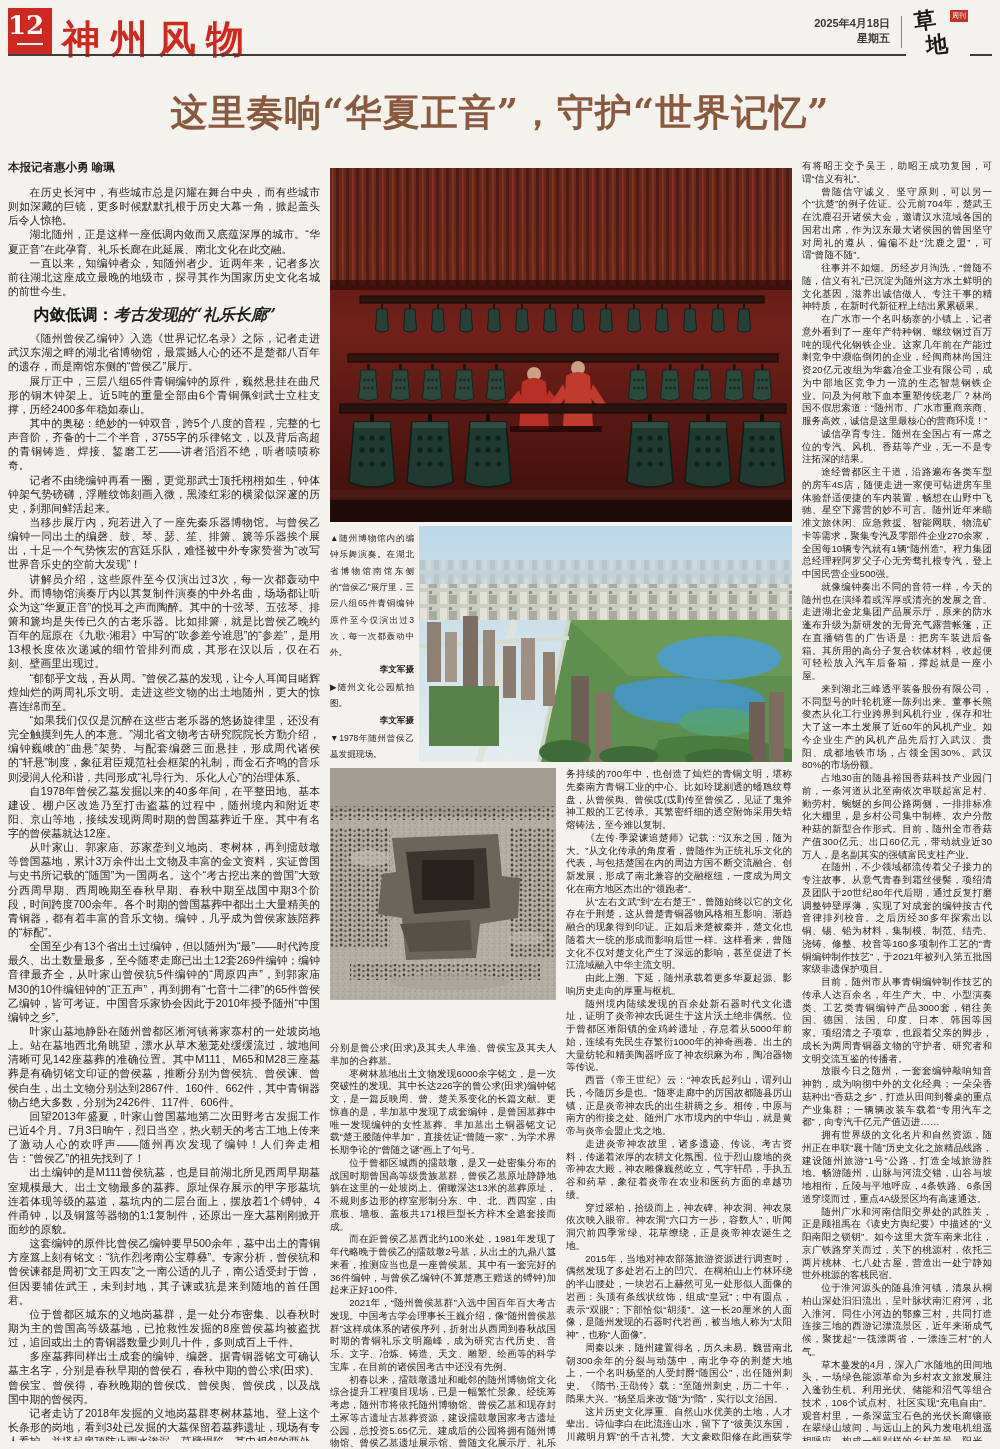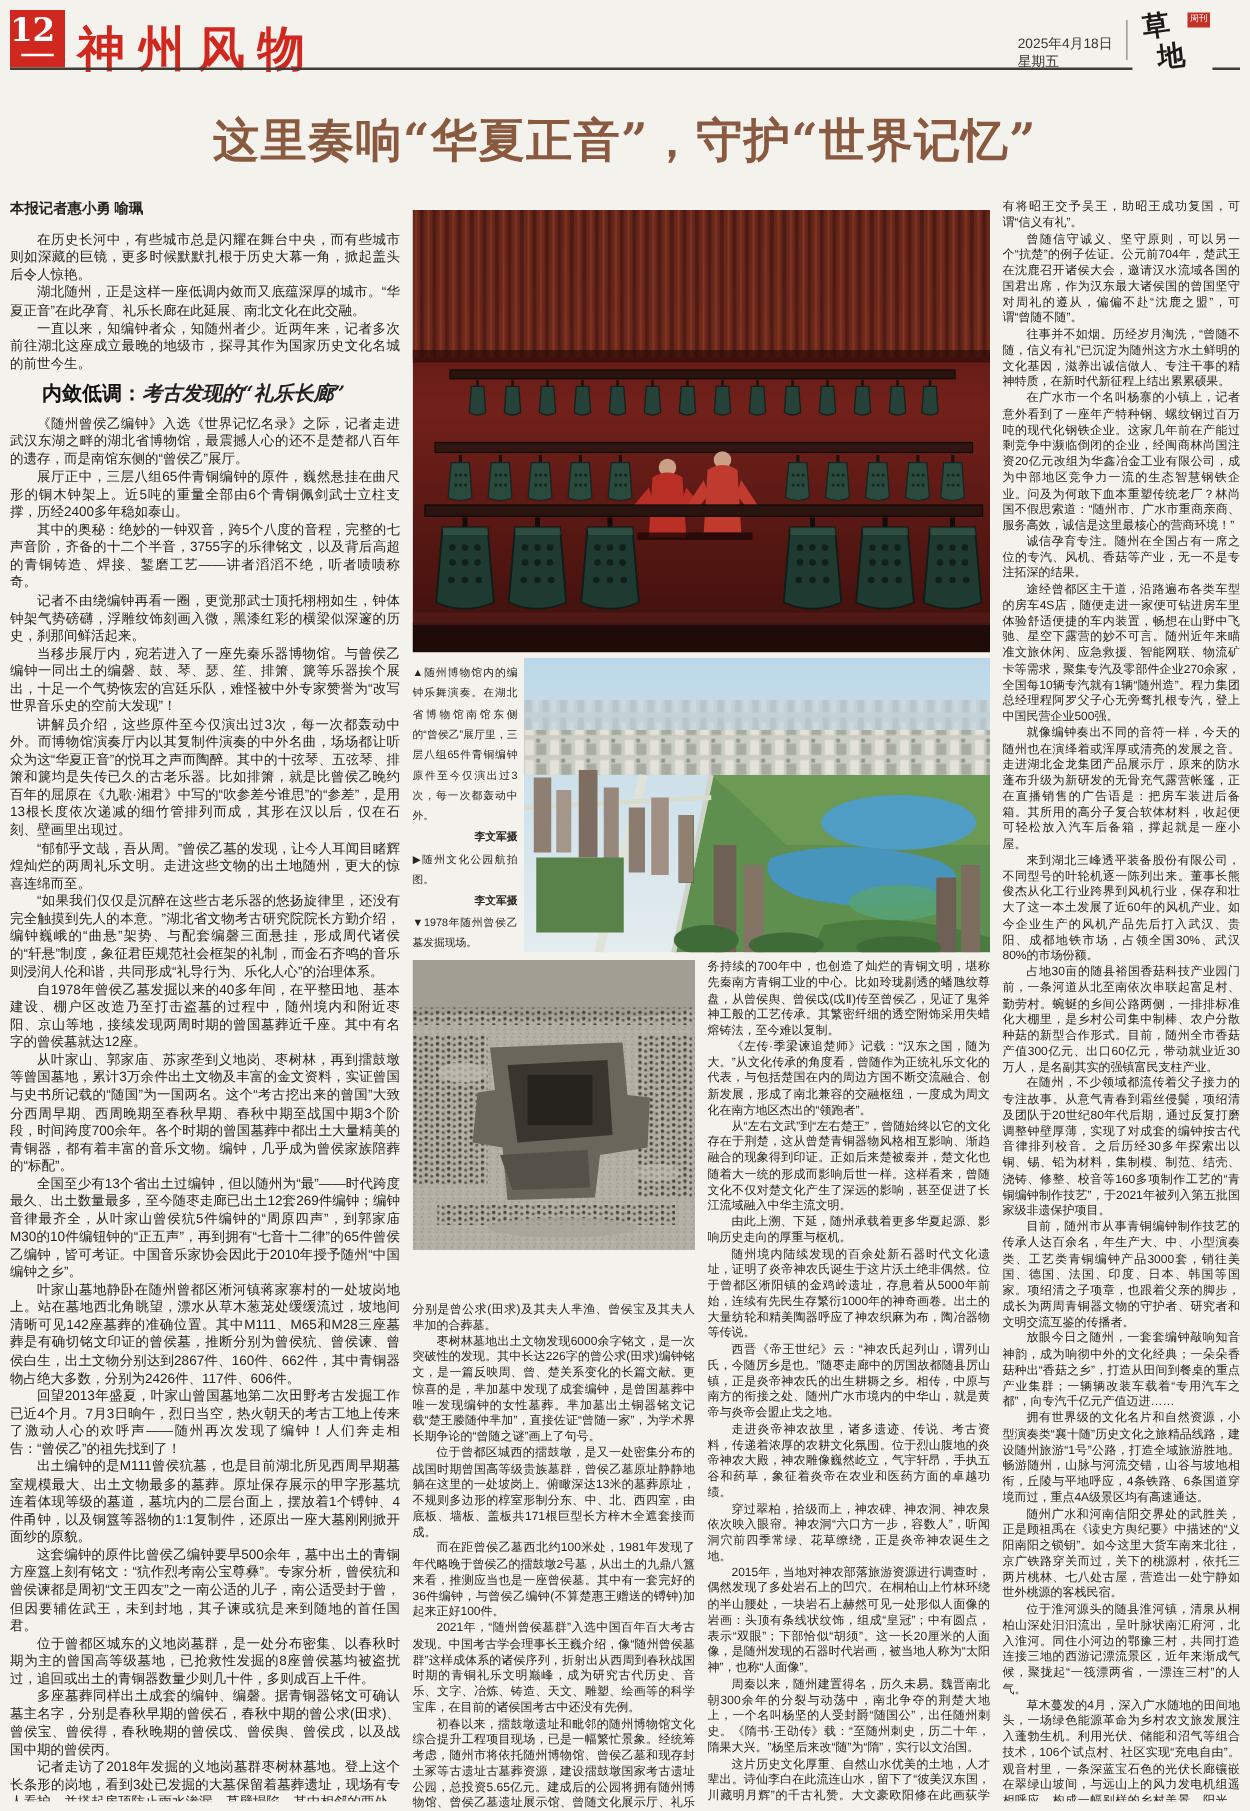--- a/index.html
+++ b/index.html
@@ -8,21 +8,21 @@
     background:#f4f2ec;
     font-family:"Liberation Sans","DejaVu Sans",sans-serif;
     color:#262522;
   }
   
   .page-box{position:absolute;left:8px;top:8px;width:44px;height:46px;background:#d0281e;color:#fff;}
   .page-box .num{display:block;font-family:"DejaVu Serif",serif;font-weight:bold;font-size:26px;line-height:30px;margin-top:2px;}
   .page-box .bar{display:block;width:26px;height:2px;background:#fff;margin:3px auto 0;}
   .section-title{position:absolute;left:62px;top:14px;font-family:"DejaVu Serif",serif;font-weight:bold;font-size:38px;color:#d0281e;letter-spacing:10px;}
   .header-rule{position:absolute;left:8px;top:54px;width:984px;height:2px;background:#403c38;}
-  .date-block{position:absolute;right:110px;top:16px;font-size:11px;font-weight:normal;color:#3a3733;line-height:15px;margin-top:12px;}
+  .date-block{position:absolute;right:110px;top:16px;text-align:right;font-size:11px;font-weight:bold;color:#3a3733;line-height:15px;}
   .date-divider{position:absolute;right:98px;top:16px;width:1px;height:32px;background:#8a867f;}
   .masthead{position:absolute;right:30px;top:6px;width:64px;height:56px;background:#f4f2ec;}
   .masthead .cao{position:absolute;left:8px;top:0;font-family:"DejaVu Serif",serif;font-weight:bold;font-size:22px;transform:rotate(-8deg);color:#1d1b18;}
   .masthead .di{position:absolute;left:20px;top:24px;font-family:"DejaVu Serif",serif;font-weight:bold;font-size:22px;transform:rotate(-6deg);color:#1d1b18;}
   .masthead .badge{position:absolute;right:2px;top:4px;background:#c33127;color:#fff;font-size:7px;line-height:8px;width:16px;padding:2px 1px;text-align:center;}
   
   .headline{position:absolute;left:0;top:88px;width:1000px;text-align:center;
     font-family:"DejaVu Serif",serif;font-weight:bold;font-size:37px;letter-spacing:1px;color:#8a5a40;}
   
   .tcol{position:absolute;overflow:hidden;text-align:justify;}
@@ -335,17 +335,17 @@
     <p class="para">往事并不如烟。历经岁月淘洗，“曾随不随，信义有礼”已沉淀为随州这方水土鲜明的文化基因，滋养出诚信做人、专注干事的精神特质，在新时代新征程上结出累累硕果。</p>
     <p class="para">在广水市一个名叫杨寨的小镇上，记者意外看到了一座年产特种钢、螺纹钢过百万吨的现代化钢铁企业。这家几年前在产能过剩竞争中濒临倒闭的企业，经闽商林尚国注资20亿元改组为华鑫冶金工业有限公司，成为中部地区竞争力一流的生态智慧钢铁企业。问及为何敢下血本重塑传统老厂？林尚国不假思索道：“随州市、广水市重商亲商、服务高效，诚信是这里最核心的营商环境！”</p>
     <p class="para">诚信孕育专注。随州在全国占有一席之位的专汽、风机、香菇等产业，无一不是专注拓深的结果。</p>
     <p class="para">途经曾都区主干道，沿路遍布各类车型的房车4S店，随便走进一家便可钻进房车里体验舒适便捷的车内装置，畅想在山野中飞驰、星空下露营的妙不可言。随州近年来瞄准文旅休闲、应急救援、智能网联、物流矿卡等需求，聚集专汽及零部件企业270余家，全国每10辆专汽就有1辆“随州造”。程力集团总经理程阿罗父子心无旁骛扎根专汽，登上中国民营企业500强。</p>
     <p class="para">就像编钟奏出不同的音符一样，今天的随州也在演绎着或浑厚或清亮的发展之音。走进湖北金龙集团产品展示厅，原来的防水蓬布升级为新研发的无骨充气露营帐篷，正在直播销售的广告语是：把房车装进后备箱。其所用的高分子复合软体材料，收起便可轻松放入汽车后备箱，撑起就是一座小屋。</p>
     <p class="para">来到湖北三峰透平装备股份有限公司，不同型号的叶轮机逐一陈列出来。董事长熊俊杰从化工行业跨界到风机行业，保存和壮大了这一本土发展了近60年的风机产业。如今企业生产的风机产品先后打入武汉、贵阳、成都地铁市场，占领全国30%、武汉80%的市场份额。</p>
     <p class="para">占地30亩的随县裕国香菇科技产业园门前，一条河道从北至南依次串联起富足村、勤劳村。蜿蜒的乡间公路两侧，一排排标准化大棚里，是乡村公司集中制棒、农户分散种菇的新型合作形式。目前，随州全市香菇产值300亿元、出口60亿元，带动就业近30万人，是名副其实的强镇富民支柱产业。</p>
     <p class="para">在随州，不少领域都流传着父子接力的专注故事。从意气青春到霜丝侵鬓，项绍清及团队于20世纪80年代后期，通过反复打磨调整钟壁厚薄，实现了对成套的编钟按古代音律排列校音。之后历经30多年探索出以铜、锡、铅为材料，集制模、制范、结壳、浇铸、修整、校音等160多项制作工艺的“青铜编钟制作技艺”，于2021年被列入第五批国家级非遗保护项目。</p>
     <p class="para">目前，随州市从事青铜编钟制作技艺的传承人达百余名，年生产大、中、小型演奏类、工艺类青铜编钟产品3000套，销往美国、德国、法国、印度、日本、韩国等国家。项绍清之子项章，也跟着父亲的脚步，成长为两周青铜器文物的守护者、研究者和文明交流互鉴的传播者。</p>
     <p class="para">放眼今日之随州，一套套编钟敲响知音神韵，成为响彻中外的文化经典；一朵朵香菇种出“香菇之乡”，打造从田间到餐桌的重点产业集群；一辆辆改装车载着“专用汽车之都”，向专汽千亿元产值迈进……</p>
-    <p class="para">拥有世界级的文化名片和自然资源，小型演奏类“襄十随”历史文化之旅精品线路，建设随州旅游“1号”公路，打造全域旅游胜地。畅游随州，山脉与河流交错，山谷与坡地相衔，丘陵与平地呼应，4条铁路、6条国道穿境而过，重点4A级景区均有高速通达。</p>
+    <p class="para">拥有世界级的文化名片和自然资源，随州正在串联“襄十随”历史文化之旅精品线路，建设随州旅游“1号”公路，打造全域旅游胜地。畅游随州，山脉与河流交错，山谷与坡地相衔，丘陵与平地呼应，4条铁路、6条国道穿境而过，重点4A级景区均有高速通达。</p>
     <p class="para">随州广水和河南信阳交界处的武胜关，正是顾祖禹在《读史方舆纪要》中描述的“义阳南阳之锁钥”。如今这里大货车南来北往，京广铁路穿关而过，关下的桃源村，依托三两片桃林、七八处古屋，营造出一处宁静如世外桃源的客栈民宿。</p>
     <p class="para">位于淮河源头的随县淮河镇，清泉从桐柏山深处汩汩流出，呈叶脉状南汇府河，北入淮河。同住小河边的鄂豫三村，共同打造连接三地的西游记漂流景区，近年来渐成气候，聚拢起“一筏漂两省，一漂连三村”的人气。</p>
     <p class="para">草木蔓发的4月，深入广水随地的田间地头，一场绿色能源革命为乡村农文旅发展注入蓬勃生机。利用光伏、储能和沼气等组合技术，106个试点村、社区实现“充电自由”。观音村里，一条深蓝宝石色的光伏长廊镶嵌在翠绿山坡间，与远山上的风力发电机组遥相呼应，构成一幅别样的乡村美景。阳光、山风、秸秆都成了乡村振兴的绿色动能。</p>
   </div>
 
 </body></html>

